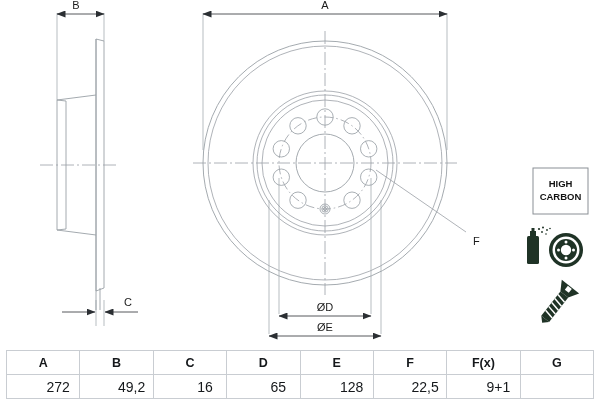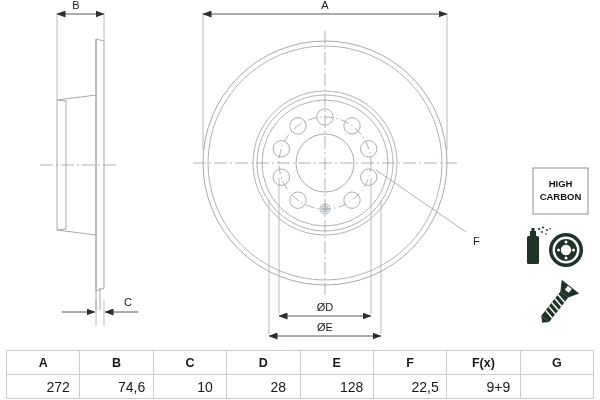--- a/index.html
+++ b/index.html
@@ -243,24 +243,24 @@
         <th>D</th>
         <th>E</th>
         <th>F</th>
         <th>F(x)</th>
         <th>G</th>
       </tr>
     </thead>
     <tbody>
       <tr>
         <td>272</td>
-        <td>74,6</td>
-        <td>10</td>
-        <td>28</td>
+        <td>49,2</td>
+        <td>16</td>
+        <td>65</td>
         <td>128</td>
         <td>22,5</td>
-        <td>9+9</td>
+        <td>9+1</td>
         <td></td>
       </tr>
     </tbody>
   </table>
 
 </div>
 
 </body></html>

